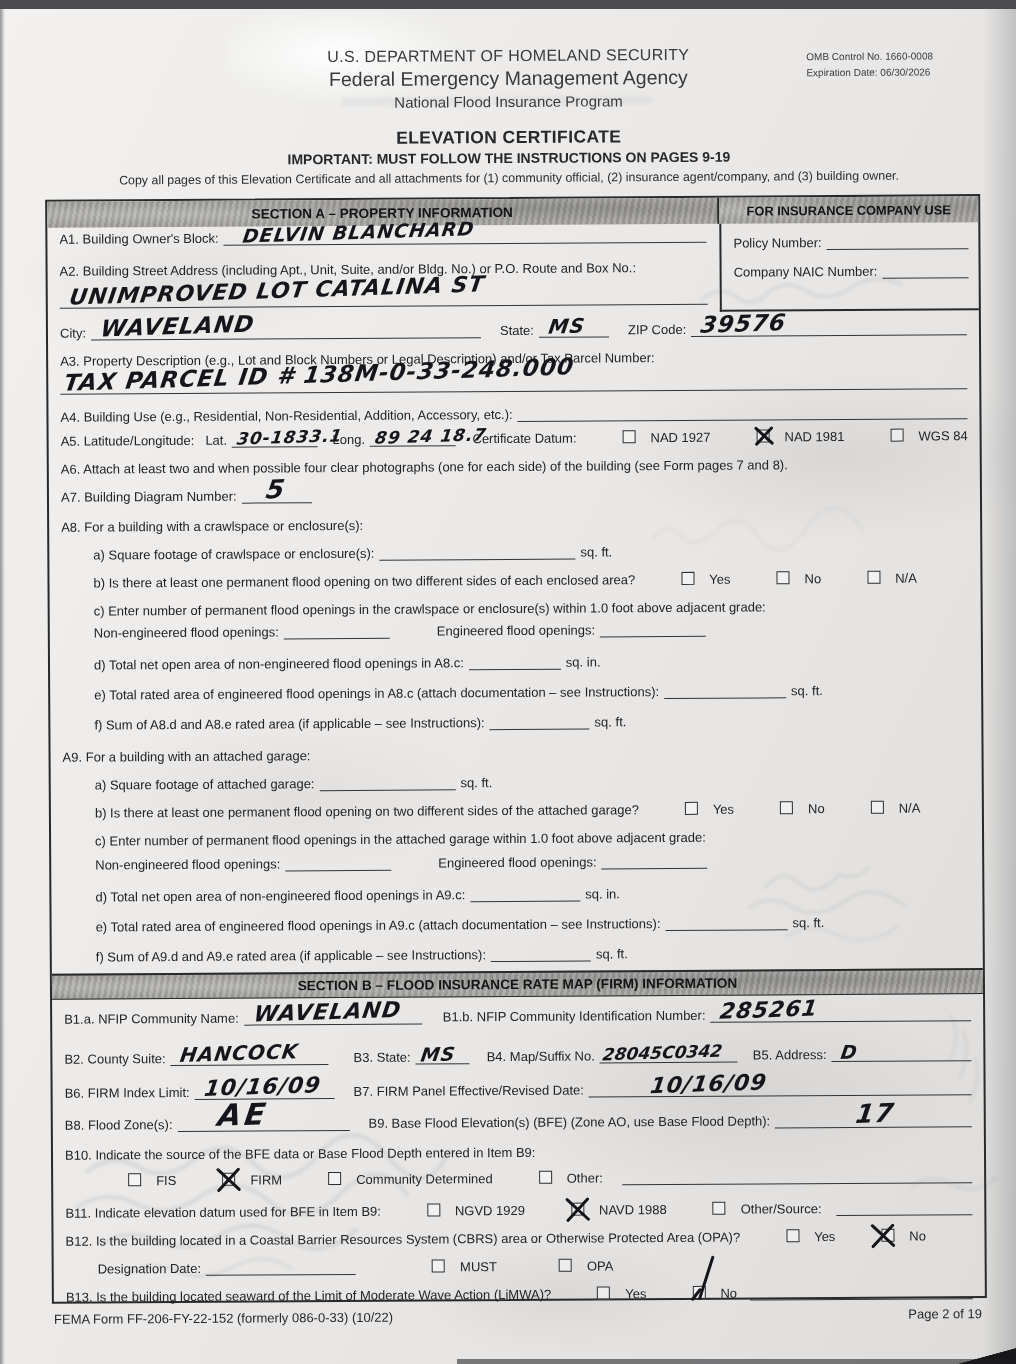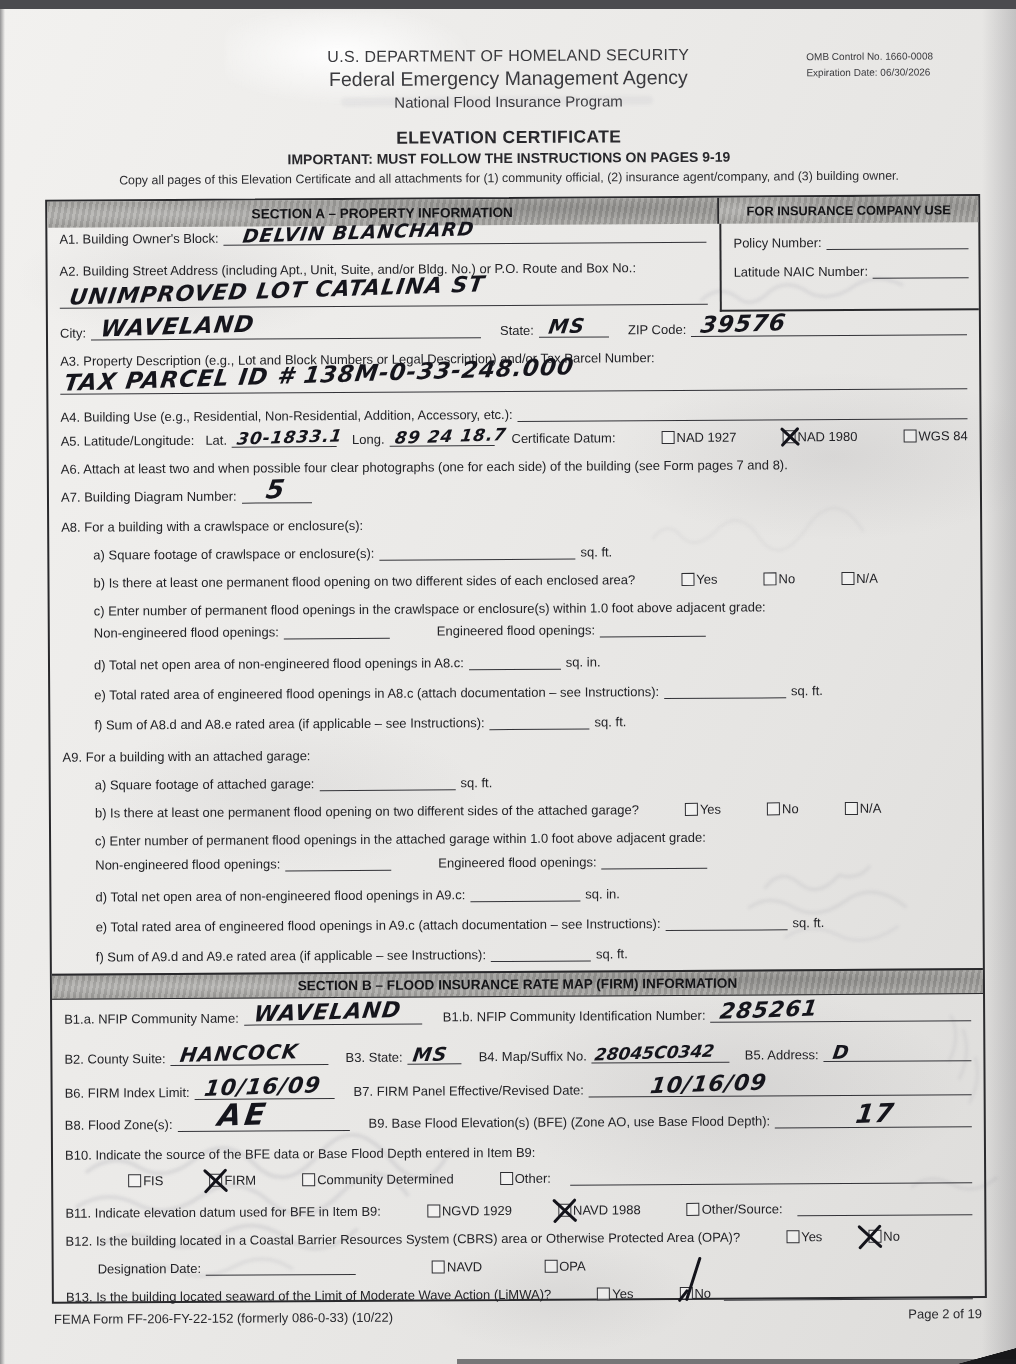--- a/index.html
+++ b/index.html
@@ -58,21 +58,21 @@
   .fill{position:relative;display:inline-block;border-bottom:1.6px solid #333338;height:14px;}
   .grow{flex:1;}
   .ind{padding-left:32px;}
 
   .hw{position:absolute;left:8px;bottom:-2px;display:inline-block;white-space:nowrap;
       font-family:"DejaVu Sans", sans-serif;font-style:italic;font-weight:600;color:#15151c;
       transform:skewX(-10deg) rotate(-1.5deg);transform-origin:left bottom;letter-spacing:1px;}
   .s17{font-size:17px;} .s19{font-size:19px;} .s20{font-size:20px;}
   .s22{font-size:22px;} .s23{font-size:23px;} .s26{font-size:26px;} .s30{font-size:30px;letter-spacing:3px;}
 
-  .cbg{display:inline-flex;align-items:center;gap:2px;margin-left:10px;padding-left:31px;}
+  .cbg{display:inline-flex;align-items:flex-start;gap:15px;margin-left:10px;padding-left:31px;}
   .box{position:relative;display:inline-block;width:13px;height:13px;border:1.6px solid #2d2d31;background:rgba(255,255,255,.45);box-sizing:border-box;}
   .mx{position:absolute;left:-6px;top:-7px;width:24px;height:24px;pointer-events:none;}
   .mx::before,.mx::after{content:'';position:absolute;left:11px;top:0;width:2.5px;height:25px;background:#14141b;border-radius:2px;}
   .mx::before{transform:rotate(43deg);} .mx::after{transform:rotate(-47deg);}
   .mx-lg{left:-9px;top:-10px;width:30px;height:30px;}
   .mx-lg::before,.mx-lg::after{height:32px;left:13px;}
   .mcheck{position:absolute;left:-4px;top:-28px;width:32px;height:46px;pointer-events:none;}
   .mcheck::before{content:'';position:absolute;left:5px;bottom:3px;width:2.6px;height:15px;background:#14141b;transform:rotate(38deg);border-radius:2px;}
   .mcheck::after{content:'';position:absolute;left:15px;bottom:4px;width:2.6px;height:46px;background:#14141b;transform:rotate(18deg);border-radius:2px;}
 
@@ -122,21 +122,21 @@
           <div class="secbar cellL">SECTION A – PROPERTY INFORMATION</div>
           <div class="secbar cellR">FOR INSURANCE COMPANY USE</div>
         </div>
 
         <div class="insbox">
           <div class="row">
             <span class="lbl">Policy Number:</span>
             <span class="fill grow"></span>
           </div>
           <div class="row">
-            <span class="lbl">Latitude NAIC Number:</span>
+            <span class="lbl">Company NAIC Number:</span>
             <span class="fill grow"></span>
           </div>
         </div>
 
         <div class="row" style="top:30px;right:272px;">
           <span class="lbl">A1. Building Owner's Block:</span>
           <span class="fill grow">
             <span class="hw s19" style="left:18px">DELVIN BLANCHARD</span>
           </span>
         </div>
@@ -191,21 +191,21 @@
           </span>
           <span class="lbl" style="margin-left:12px">Certificate Datum:</span>
           <span class="cbg">
             <span class="box"></span>
             <span class="lbl">NAD 1927</span>
           </span>
           <span class="cbg">
             <span class="box">
                 <i class="mx"></i>
               </span>
-            <span class="lbl">NAD 1980</span>
+            <span class="lbl">NAD 1981</span>
           </span>
           <span class="cbg">
             <span class="box"></span>
             <span class="lbl">WGS 84</span>
           </span>
         </div>
 
         <div class="row" style="top:260px;">
           <span class="lbl">A6. Attach at least two and when possible four clear photographs (one for each side) of the building (see Form pages 7 and 8).</span>
         </div>
@@ -324,21 +324,21 @@
           <span class="fill grow">
             <span class="hw s22">285261</span>
           </span>
         </div>
 
         <div class="row" style="top:850px;">
           <span class="lbl">B2. County Suite:</span>
           <span class="fill" style="width:158px">
             <span class="hw s20">HANCOCK</span>
           </span>
-          <span class="lbl" style="margin-left:12px">B3. State:</span>
+          <span class="lbl" style="margin-left:20px">B3. State:</span>
           <span class="fill" style="width:54px">
             <span class="hw s19" style="left:4px">MS</span>
           </span>
           <span class="lbl" style="margin-left:12px">B4. Map/Suffix No.</span>
           <span class="fill" style="width:138px">
             <span class="hw s17" style="left:2px;letter-spacing:0">28045C0342</span>
           </span>
           <span class="lbl" style="margin-left:10px">B5. Address:</span>
           <span class="fill grow">
             <span class="hw s19">D</span>
@@ -423,21 +423,21 @@
               </span>
             <span class="lbl">No</span>
           </span>
         </div>
 
         <div class="row ind" style="top:1060px;">
           <span class="lbl">Designation Date:</span>
           <span class="fill" style="width:150px"></span>
           <span class="cbg" style="margin-left:40px">
             <span class="box"></span>
-            <span class="lbl">NAVD</span>
+            <span class="lbl">MUST</span>
           </span>
           <span class="cbg" style="margin-left:26px">
             <span class="box"></span>
             <span class="lbl">OPA</span>
           </span>
         </div>
 
         <div class="row" style="top:1088px;">
           <span class="lbl">B13. Is the building located seaward of the Limit of Moderate Wave Action (LiMWA)?</span>
           <span class="cbg">

